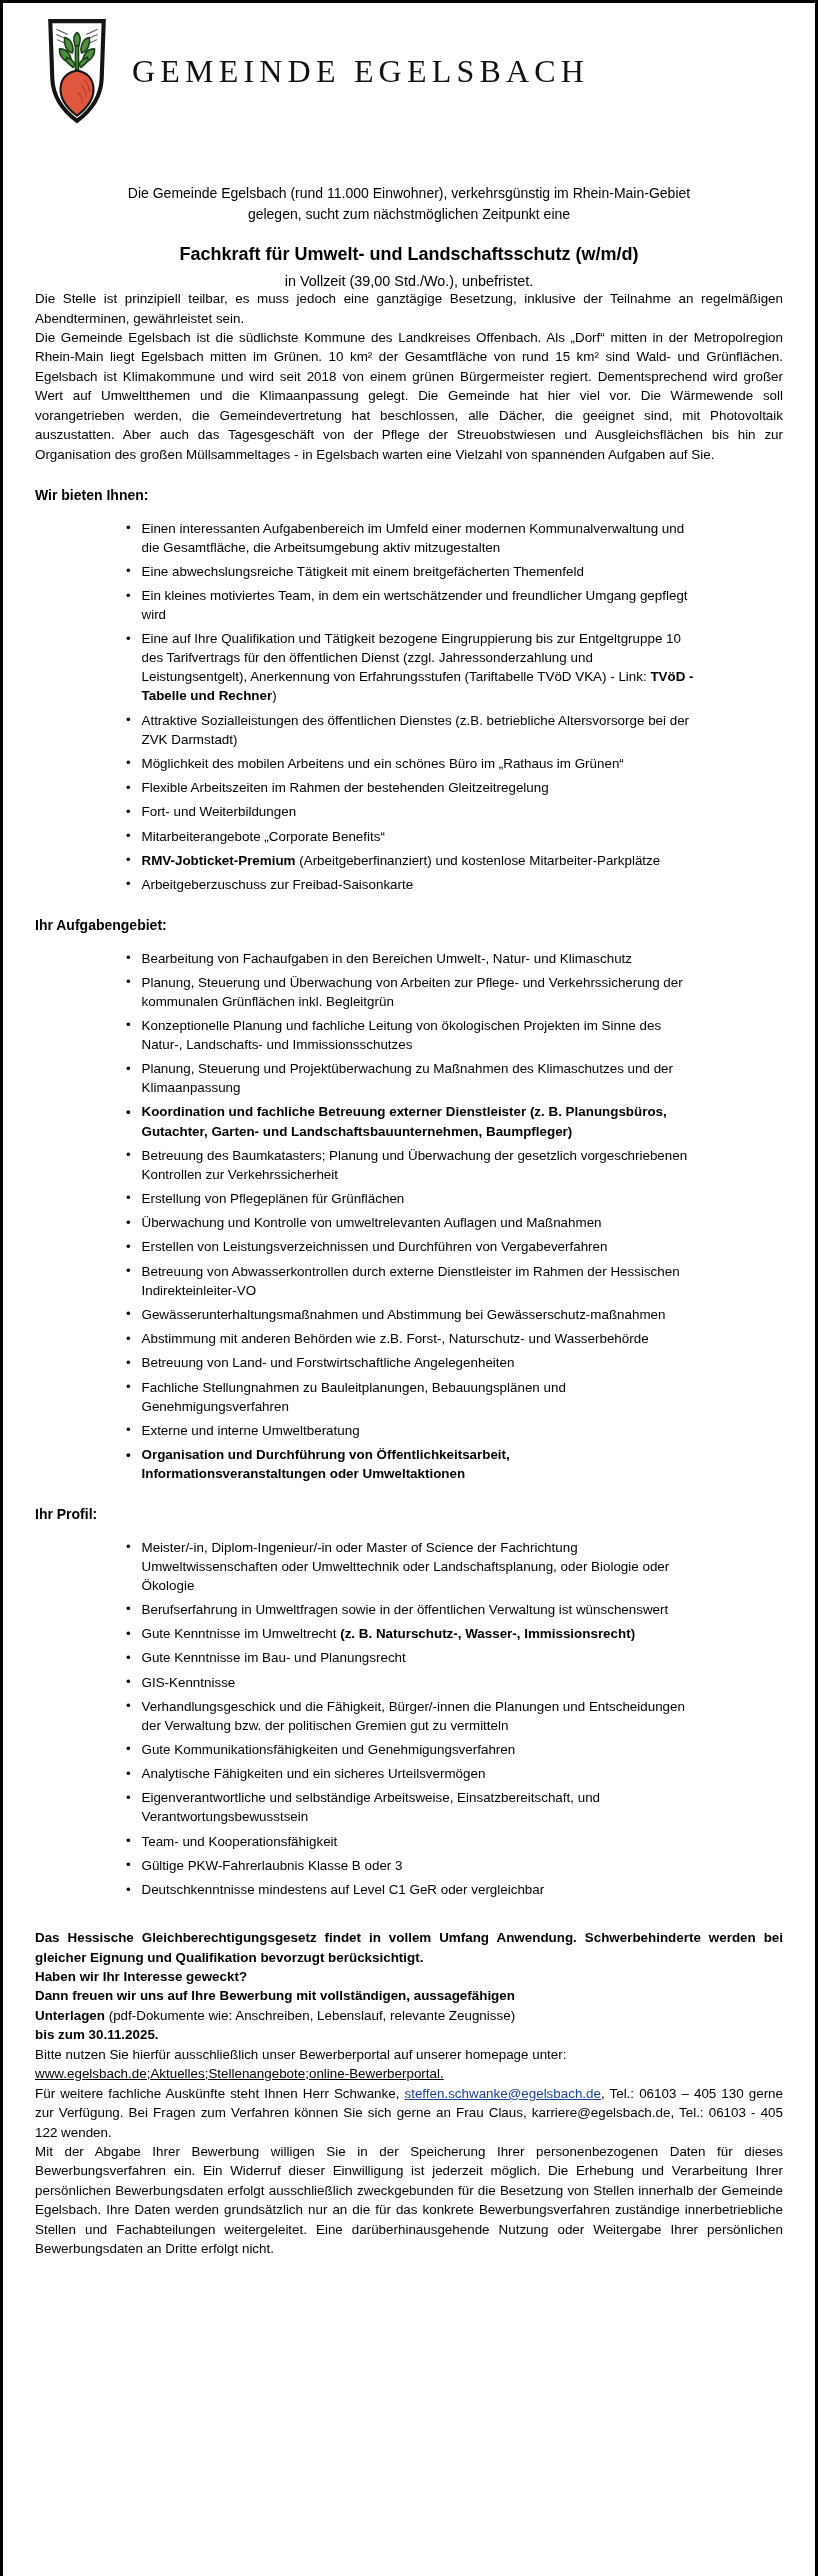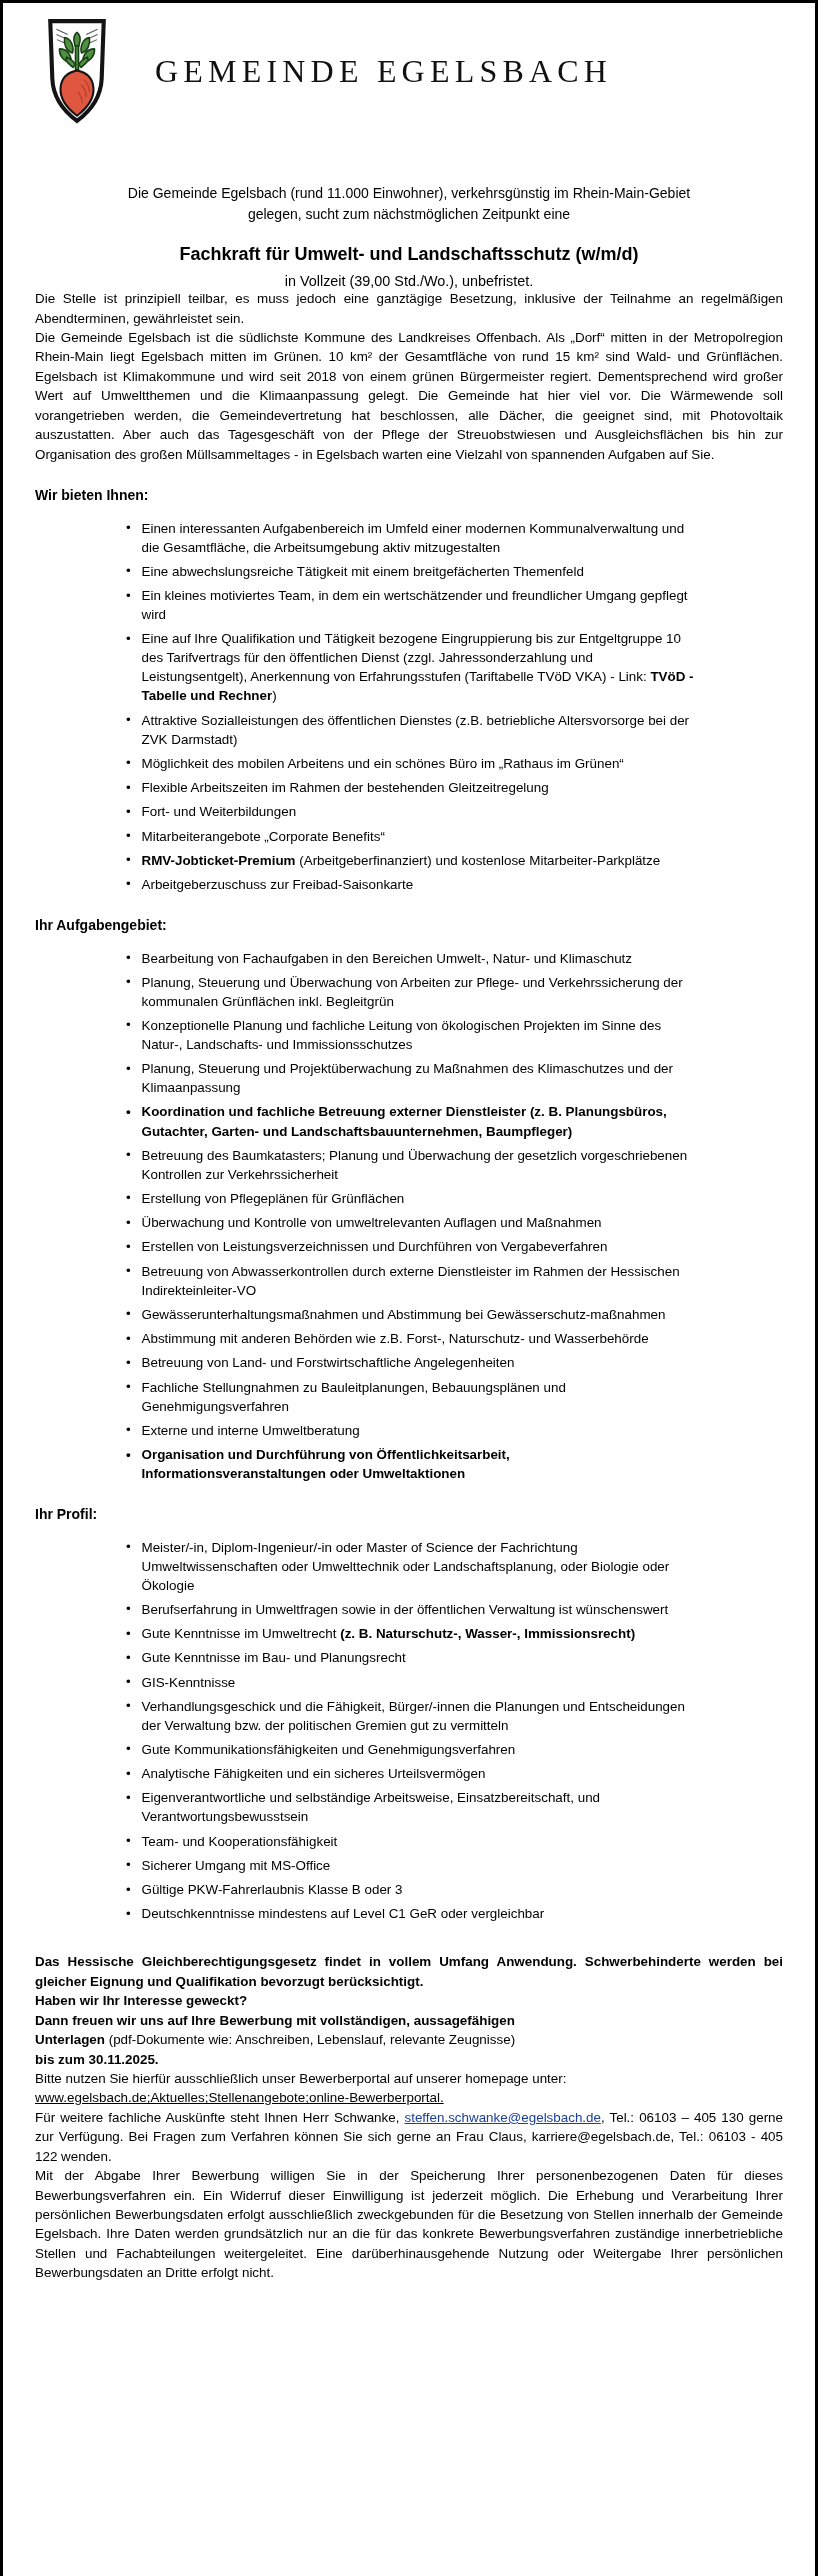--- a/index.html
+++ b/index.html
@@ -22,21 +22,21 @@
     position: relative;
   }
   .inner {
     padding: 17.5px 32px 26px 32px;
   }
 
   
   .masthead {
     display: flex;
     align-items: center;
-    gap: 45px;
+    gap: 22px;
     padding: 14.4px 0 3.1px 41px;
   }
   .crest {
     width: 66px;
     height: 108px;
     flex: 0 0 auto;
     position: relative;
   }
   .crest svg { display: block; width: 66px; height: 108px; }
   .masthead-title {
@@ -225,21 +225,20 @@
         <li><span>Meister/-in, Diplom-Ingenieur/-in oder Master of Science der Fachrichtung Umweltwissenschaften oder Umwelttechnik oder Landschaftsplanung, oder Biologie oder Ökologie</span></li>
         <li><span>Berufserfahrung in Umweltfragen sowie in der öffentlichen Verwaltung ist wünschenswert</span></li>
         <li><span>Gute Kenntnisse im Umweltrecht </span><span class="b">(z. B. Naturschutz-, Wasser-, Immissionsrecht)</span></li>
         <li><span>Gute Kenntnisse im Bau- und Planungsrecht</span></li>
         <li><span>GIS-Kenntnisse</span></li>
         <li><span>Verhandlungsgeschick und die Fähigkeit, Bürger/-innen die Planungen und Entscheidungen der Verwaltung bzw. der politischen Gremien gut zu vermitteln</span></li>
         <li><span>Gute Kommunikationsfähigkeiten und Genehmigungsverfahren</span></li>
         <li><span>Analytische Fähigkeiten und ein sicheres Urteilsvermögen</span></li>
         <li><span>Eigenverantwortliche und selbständige Arbeitsweise, Einsatzbereitschaft, und Verantwortungsbewusstsein</span></li>
         <li><span>Team- und Kooperationsfähigkeit</span></li>
-        <li><span>Sicherer Umgang mit MS-Office</span></li>
         <li><span>Gültige PKW-Fahrerlaubnis Klasse B oder 3</span></li>
         <li><span>Deutschkenntnisse mindestens auf Level C1 GeR oder vergleichbar</span></li>
       </ul>
 
     <div class="closing">
       <p class="just">Das Hessische Gleichberechtigungsgesetz findet in vollem Umfang Anwendung. Schwerbehinderte werden bei gleicher Eignung und Qualifikation bevorzugt berücksichtigt.</p>
       <p class="bold-line">Haben wir Ihr Interesse geweckt?</p>
       <p class="bold-line">Dann freuen wir uns auf Ihre Bewerbung mit vollständigen, aussagefähigen</p>
       <p class="url-line"><span class="b">Unterlagen</span><span> (pdf-Dokumente wie: Anschreiben, Lebenslauf, relevante Zeugnisse)</span></p>
       <p class="bold-line">bis zum 30.11.2025.</p>

